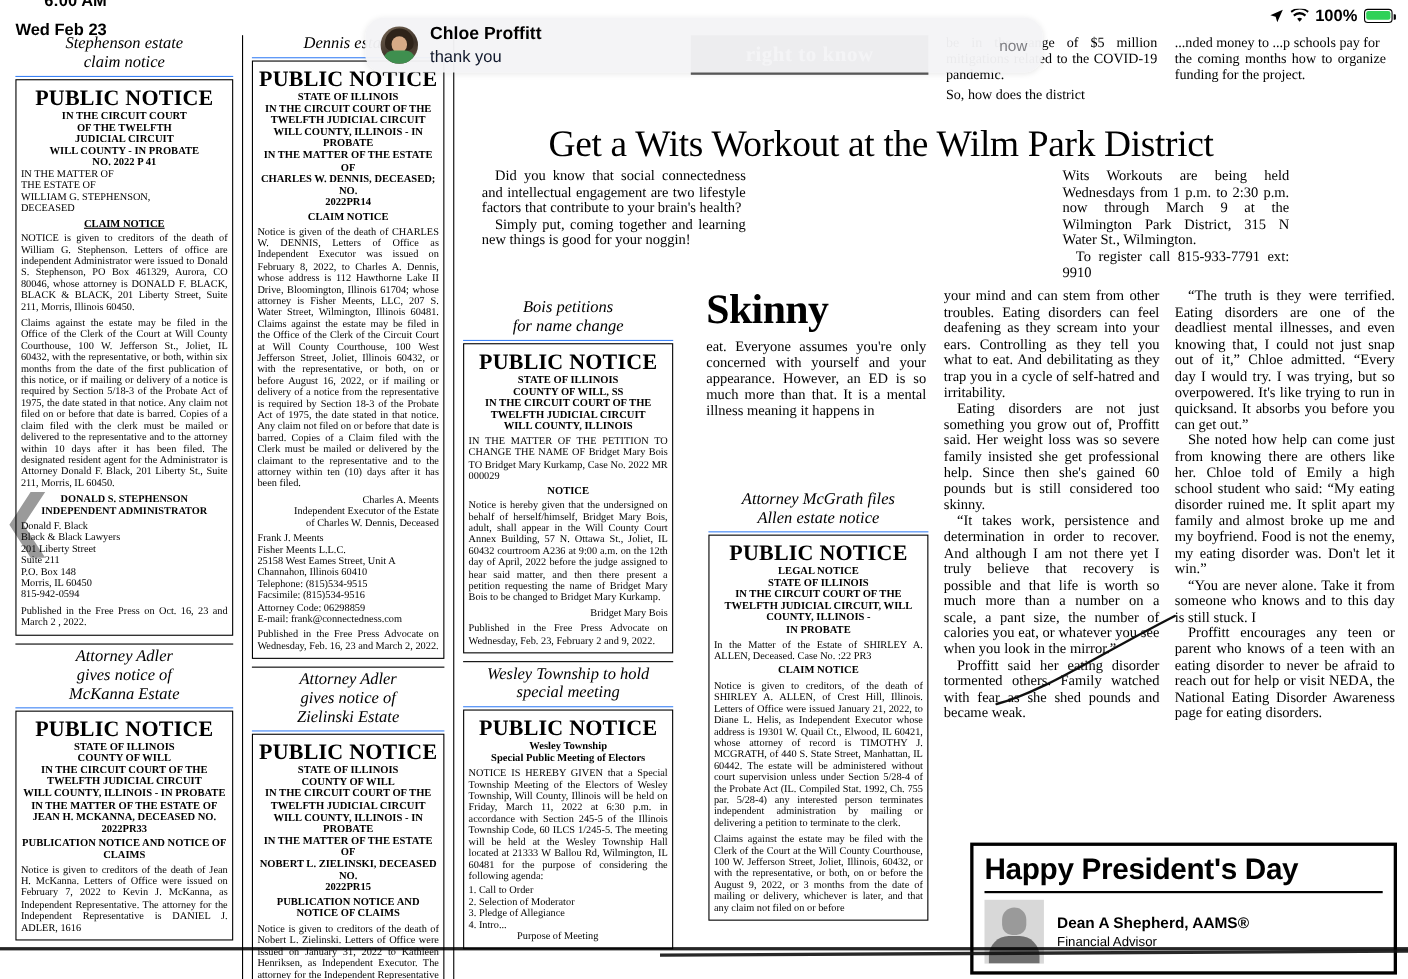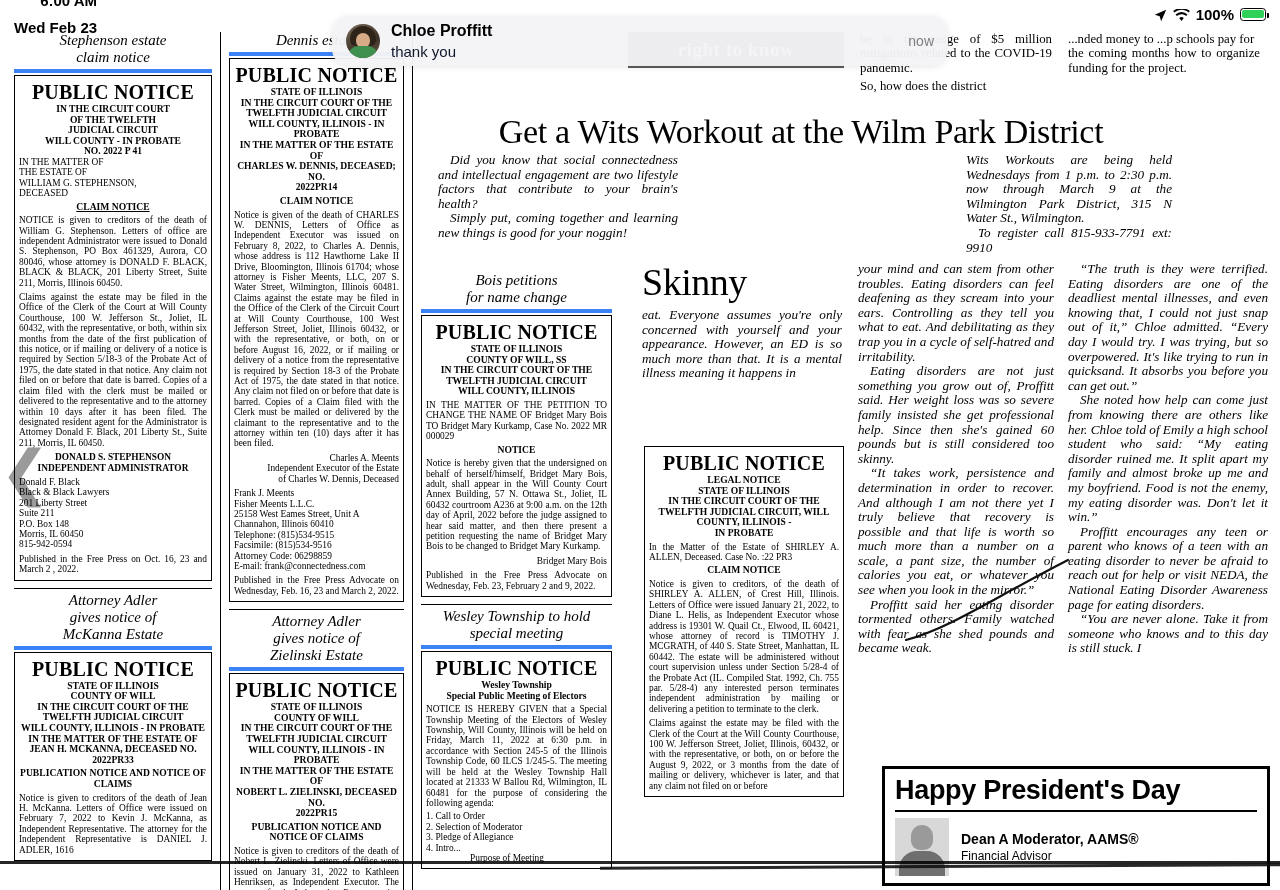--- a/index.html
+++ b/index.html
@@ -90,21 +90,21 @@
   .c5 { width:208px; padding:0 8px; }
   .c6 { width:208px; padding:0 8px; }
 
   
   .just { text-align:justify; hyphens:auto; }
   .tiny { font-size:9.4px; line-height:10.4px; }
 
   .ad-box { border:1px solid #000; padding:3px 4px 5px 4px; margin-bottom:7px; }
   .head-ital {
     text-align:center; font-style:italic; font-size:15px; line-height:17px;
-    border-bottom:4px solid #3b82f6; padding-bottom:3px; margin-bottom:2px;
+    border-bottom:1px solid #3b82f6; padding-bottom:3px; margin-bottom:2px;
   }
   .pn-title {
     text-align:center; font-weight:bold; font-size:20px; line-height:21px;
     letter-spacing:0.2px; margin:3px 0 1px 0;
   }
   .pn-sub {
     text-align:center; font-weight:bold; font-size:9.6px; line-height:10.6px;
     text-transform:uppercase;
   }
   .pn-sub2 {
@@ -116,25 +116,25 @@
   .b { font-weight:bold; }
   .u { text-decoration:underline; }
 
   .masthead {
     font-size:34px; line-height:36px; font-weight:normal;
     text-align:center; letter-spacing:-0.3px;
     font-family:"Liberation Serif", serif;
     margin:4px 0 6px 0;
   }
   .skinny-title {
-    font-size:38px; line-height:40px; font-weight:normal;
+    font-size:38px; line-height:40px; font-weight:bold;
     letter-spacing:-0.5px; margin:2px 0 6px 0;
   }
   .body-col { font-size:13.2px; line-height:14.6px; text-align:justify; }
-  .body-col p { margin:0; text-indent:12px;font-style:italic; }
+  .body-col p { margin:0; text-indent:12px; }
 
   .top-frag { font-size:12.8px; line-height:14.4px; text-align:justify; }
   .top-frag p { margin:0; }
 
   .rtk-banner {
     background:#5b5b5b; color:#fff; font-weight:bold;
     text-align:center; font-size:19px; letter-spacing:0.5px;
     padding:7px 0; width:100%;
   }
 
@@ -417,25 +417,29 @@
   <div style="position:absolute; left:858px; top:234px; width:196px;" class="body-col">
     <p style="text-indent:0">your mind and can stem from other troubles. Eating disorders can feel deafening as they scream into your ears. Controlling as they tell you what to eat. And debilitating as they trap you in a cycle of self-hatred and irritability.</p>
     <p>Eating disorders are not just something you grow out of, Proffitt said. Her weight loss was so severe family insisted she get professional help. Since then she's gained 60 pounds but is still considered too skinny.</p>
     <p>“It takes work, persistence and determination in order to recover. And although I am not there yet I truly believe that recovery is possible and that life is worth so much more than a number on a scale, a pant size, the number of calories you eat, or whatever you see when you look in the mirror.”</p>
     <p>Proffitt said her eating disorder tormented others. Family watched with fear as she shed pounds and became weak.</p>
   </div>
 
   <div style="position:absolute; left:1068px; top:234px; width:200px;" class="body-col">
     <p>“The truth is they were terrified. Eating disorders are one of the deadliest mental illnesses, and even knowing that, I could not just snap out of it,” Chloe admitted. “Every day I would try. I was trying, but so overpowered. It's like trying to run in quicksand. It absorbs you before you can get out.”</p>
     <p>She noted how help can come just from knowing there are others like her. Chloe told of Emily a high school student who said: “My eating disorder ruined me. It split apart my family and almost broke up me and my boyfriend. Food is not the enemy, my eating disorder was. Don't let it win.”</p>
+    <p>“You are never alone. Take it from someone who knows and to this day is still stuck. I</p>
     <p>Proffitt encourages any teen or parent who knows of a teen with an eating disorder to never be afraid to reach out for help or visit NEDA, the National Eating Disorder Awareness page for eating disorders.</p>
-    <p>“You are never alone. Take it from someone who knows and to this day is still stuck. I</p>
   </div>
 
   <div style="position:absolute; left:644px; top:418px; width:200px;">
+    <div class="head-ital">
+      <div>Attorney McGrath files</div>
+      <div>Allen estate notice</div>
+    </div>
     <div class="ad-box">
       <div class="pn-title">PUBLIC NOTICE</div>
       <div class="pn-center">LEGAL NOTICE</div>
       <div class="pn-sub">
         <div>STATE OF ILLINOIS</div>
         <div>IN THE CIRCUIT COURT OF THE</div>
         <div>TWELFTH JUDICIAL CIRCUIT, WILL</div>
         <div>COUNTY, ILLINOIS -</div>
         <div>IN PROBATE</div>
       </div>
@@ -448,21 +452,21 @@
 
   <div class="pres-box">
     <div class="pres-title">Happy President's Day</div>
     <div class="pres-rule"></div>
     <div class="pres-row">
       <div class="pres-photo">
         <div class="ph-head"></div>
           <div class="ph-body"></div>
       </div>
       <div>
-        <div class="pres-name">Dean A Moderator, AAMS®</div>
+        <div class="pres-name">Dean A Shepherd, AAMS®</div>
         <div class="pres-role">Financial Advisor</div>
       </div>
     </div>
   </div>
 
   <svg class="pen-stroke" width="180" height="120" viewBox="0 0 180 120">
     <path d="M6 92 C 50 80, 90 52, 168 12" stroke="#111" stroke-width="2.2" fill="none" stroke-linecap="round"></path>
   </svg>
 
   <div class="fold-line"></div>

